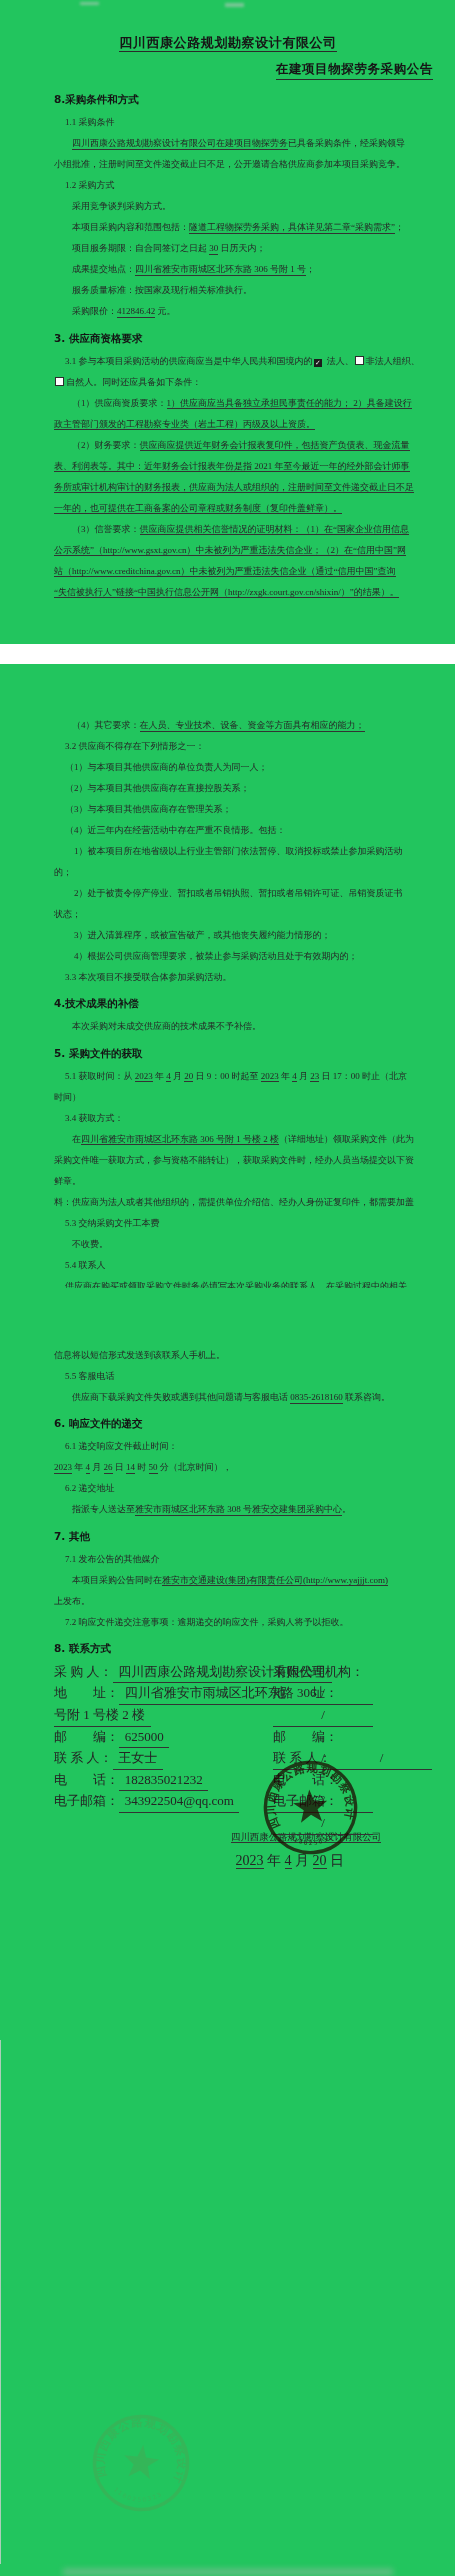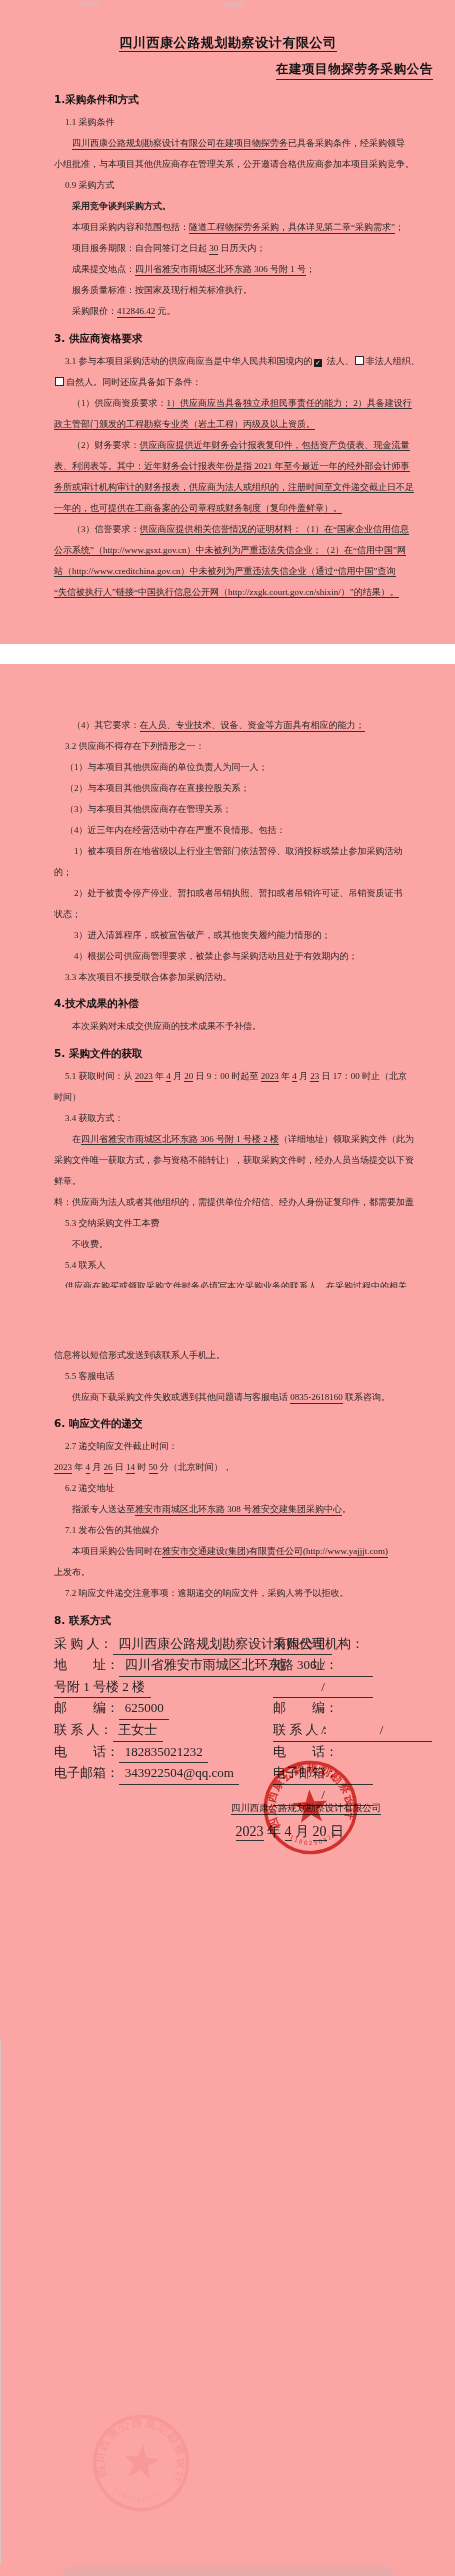--- a/index.html
+++ b/index.html
@@ -1,18 +1,18 @@
 <!DOCTYPE html>
 <html style="font-size:9px"><head>
 <meta charset="utf-8">
 <style>
   html,body{margin:0;padding:0;background:#ffffff;}
   .doc{position:relative;width:456px;height:2576px;background:#fff;overflow:hidden;
        font-family:"Liberation Serif","DejaVu Serif",serif;color:#242424;}
-  .page{position:absolute;left:0;width:456px;overflow:hidden;background:#fca5a5;}
+  .page{position:absolute;left:0;width:456px;overflow:hidden;background:#22c55e;}
   #p1{top:0;height:644px;}
   #p2{top:664px;height:644px;}
   #p3{top:1288px;height:644px;}
   #p4{top:1932px;height:644px;}
   #p1 .lines{padding-top:28.5px;}
   #p2 .lines{padding-top:51px;}
   #p3 .lines{padding-top:57px;}
   .ln{white-space:nowrap;line-height:21px;font-size:9px;margin:0 33px 0 54px;color:#262626;}
   .ln.t1{font-family:"DejaVu Sans","Liberation Sans",sans-serif;font-weight:700;font-size:13px;
          text-align:center;line-height:28.5px;margin:0 23px;color:#161616;letter-spacing:0.6px;}
@@ -50,26 +50,26 @@
 <body>
 
 <div class="doc">
 
   <div class="page" id="p1">
     <div class="top-smudge" style="left:80px;top:1.7px;"></div>
     <div class="top-smudge" style="left:225px;top:3.4px;"></div>
     <div class="lines">
         <div class="ln t1"><span class="u">四川西康公路规划勘察设计有限公司</span></div>
         <div class="ln t2"><span class="u">在建项目物探劳务采购公告</span></div>
-        <div class="ln h"><span>1.采购条件和方式</span></div>
+        <div class="ln h"><span>8.采购条件和方式</span></div>
         <div class="ln b" style="padding-left: 11px;"><span>1.1 采购条件</span></div>
         <div class="ln b" style="padding-left: 18px;"><span class="u">四川西康公路规划勘察设计有限公司在建项目物探劳务</span><span>已具备采购条件，经采购领导</span></div>
-        <div class="ln b"><span>小组批准，与本项目其他供应商存在管理关系，公开邀请合格供应商参加本项目采购竞争。</span></div>
-        <div class="ln b" style="padding-left: 11px;"><span>0.9 采购方式</span></div>
-        <div class="ln b" style="padding-left: 18px; font-weight: bold;"><span>采用竞争谈判采购方式。</span></div>
+        <div class="ln b"><span>小组批准，注册时间至文件递交截止日不足，公开邀请合格供应商参加本项目采购竞争。</span></div>
+        <div class="ln b" style="padding-left: 11px;"><span>1.2 采购方式</span></div>
+        <div class="ln b" style="padding-left: 18px;"><span>采用竞争谈判采购方式。</span></div>
         <div class="ln b" style="padding-left: 18px;"><span>本项目采购内容和范围包括：</span><span class="u">隧道工程物探劳务采购，具体详见第二章“采购需求”</span><span>；</span></div>
         <div class="ln b" style="padding-left: 18px;"><span>项目服务期限：自合同签订之日起 </span><span class="u">30</span><span> 日历天内；</span></div>
         <div class="ln b" style="padding-left: 18px;"><span>成果提交地点：</span><span class="u">四川省雅安市雨城区北环东路 306 号附 1 号</span><span>；</span></div>
         <div class="ln b" style="padding-left: 18px;"><span>服务质量标准：按国家及现行相关标准执行。</span></div>
         <div class="ln b" style="padding-left: 18px;"><span>采购限价：</span><span class="u">412846.42</span><span> 元。</span></div>
         <div class="ln h"><span>3. 供应商资格要求</span></div>
         <div class="ln b" style="padding-left: 11px;"><span>3.1 参与本项目采购活动的供应商应当是中华人民共和国境内的</span><span class="cb cb-f">✓</span><span> 法人、</span><span class="cb cb-e"></span><span>非法人组织、</span></div>
         <div class="ln b"><span class="cb cb-e"></span><span>自然人。同时还应具备如下条件：</span></div>
         <div class="ln b" style="padding-left: 18px;"><span>（1）供应商资质要求：</span><span class="u">1）供应商应当具备独立承担民事责任的能力； 2）具备建设行</span></div>
         <div class="ln b"><span class="u">政主管部门颁发的工程勘察专业类（岩土工程）丙级及以上资质。</span></div>
@@ -115,24 +115,25 @@
         <div class="ln b" style="padding-left: 11px;"><span>供应商在购买或领取采购文件时务必填写本次采购业务的联系人，在采购过程中的相关</span></div>
       </div>
   </div>
 
   <div class="page" id="p3">
     <div class="lines">
         <div class="ln b"><span>信息将以短信形式发送到该联系人手机上。</span></div>
         <div class="ln b" style="padding-left: 11px;"><span>5.5 客服电话</span></div>
         <div class="ln b" style="padding-left: 18px;"><span>供应商下载采购文件失败或遇到其他问题请与客服电话 </span><span class="u">0835-2618160</span><span> 联系咨询。</span></div>
         <div class="ln h"><span>6. 响应文件的递交</span></div>
-        <div class="ln b" style="padding-left: 11px;"><span>2.7 递交响应文件截止时间：</span></div>
+        <div class="ln b" style="padding-left: 11px;"><span>6.1 递交响应文件截止时间：</span></div>
         <div class="ln b"><span class="u">2023</span><span> 年 </span><span class="u">4</span><span> 月 </span><span class="u">26</span><span> 日 </span><span class="u">14</span><span> 时 </span><span class="u">50</span><span> 分（北京时间），</span></div>
         <div class="ln b" style="padding-left: 11px;"><span>6.2 递交地址</span></div>
         <div class="ln b" style="padding-left: 18px;"><span>指派专人送达至</span><span class="u">雅安市雨城区北环东路 308 号雅安交建集团采购中心</span><span>。</span></div>
+        <div class="ln h"><span>7. 其他</span></div>
         <div class="ln b" style="padding-left: 11px;"><span>7.1 发布公告的其他媒介</span></div>
         <div class="ln b" style="padding-left: 18px;"><span>本项目采购公告同时在</span><span class="u">雅安市交通建设(集团)有限责任公司(http://www.yajjjt.com)</span></div>
         <div class="ln b"><span>上发布。</span></div>
         <div class="ln b" style="padding-left: 11px;"><span>7.2 响应文件递交注意事项：逾期递交的响应文件，采购人将予以拒收。</span></div>
         <div class="ln h"><span>8. 联系方式</span></div>
       </div>
 
     <div id="contact">
         <div class="c-row"><span class="c-label">采 购 人：</span><span class="c-val">四川西康公路规划勘察设计有限公司</span><span class="c-right"><span class="c-rlabel">采购代理机构：</span><span class="c-rval">/</span></span></div>
         <div class="c-row"><span class="c-label">地　　址：</span><span class="c-val">四川省雅安市雨城区北环东路 306</span><span class="c-right"><span class="c-rlabel">地　　址：</span><span class="c-rval">/</span></span></div>

